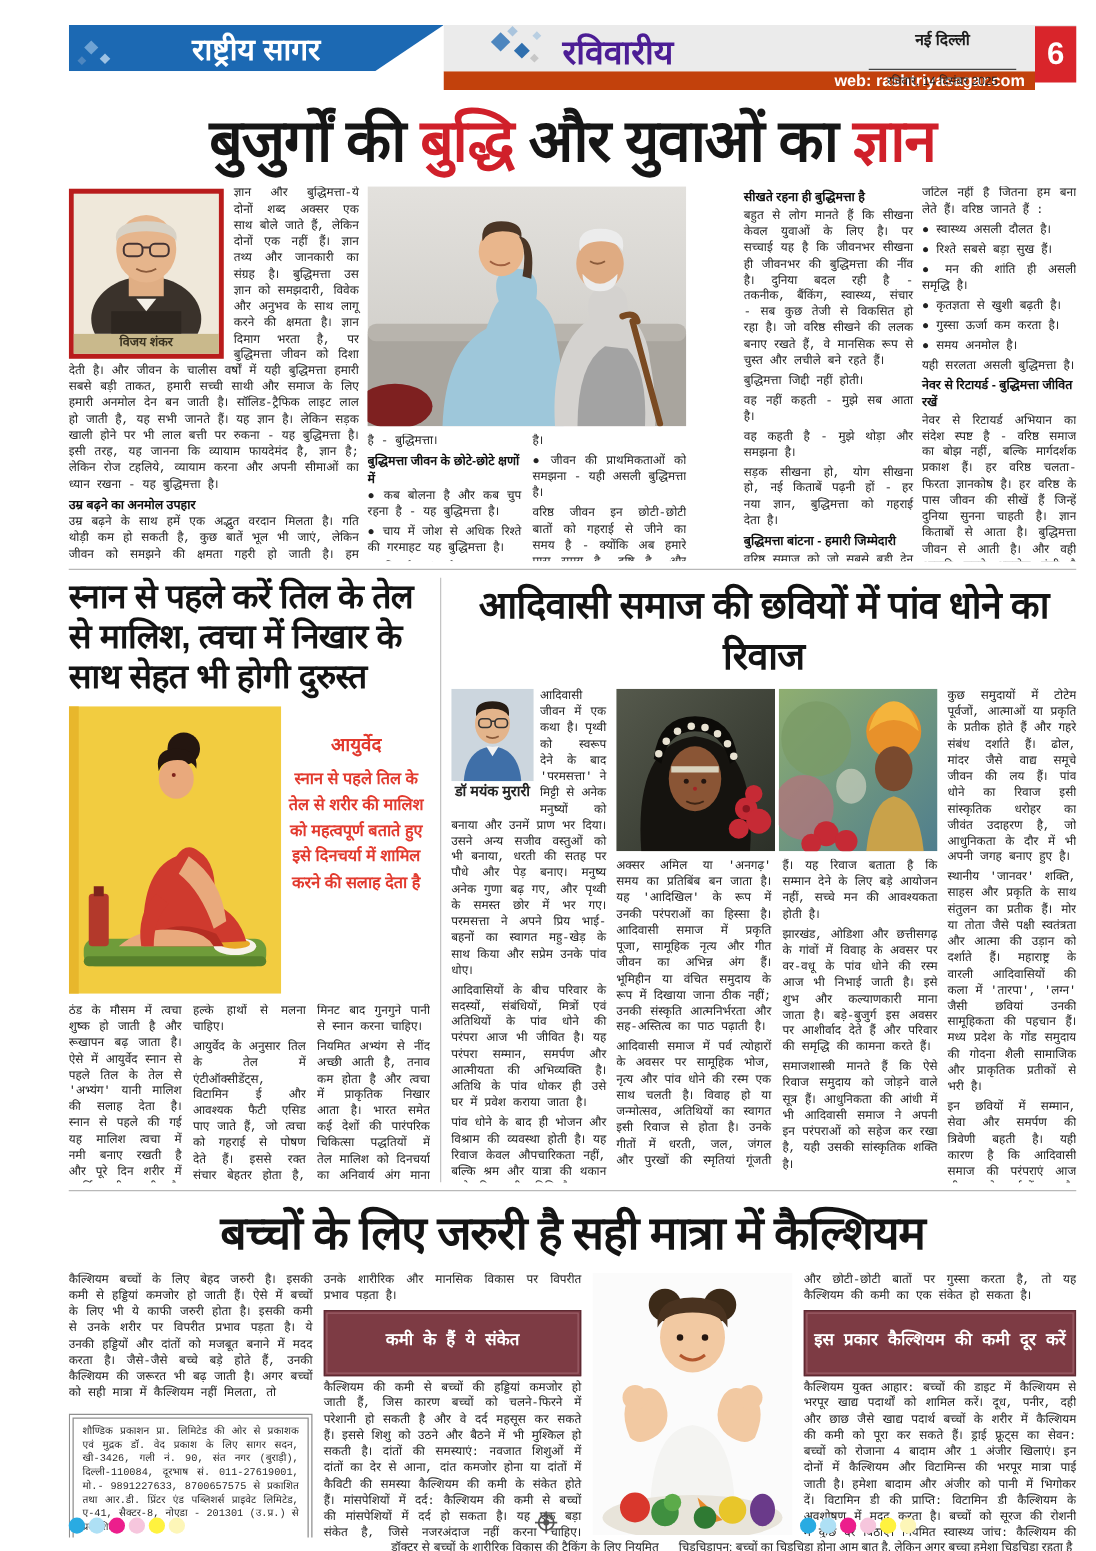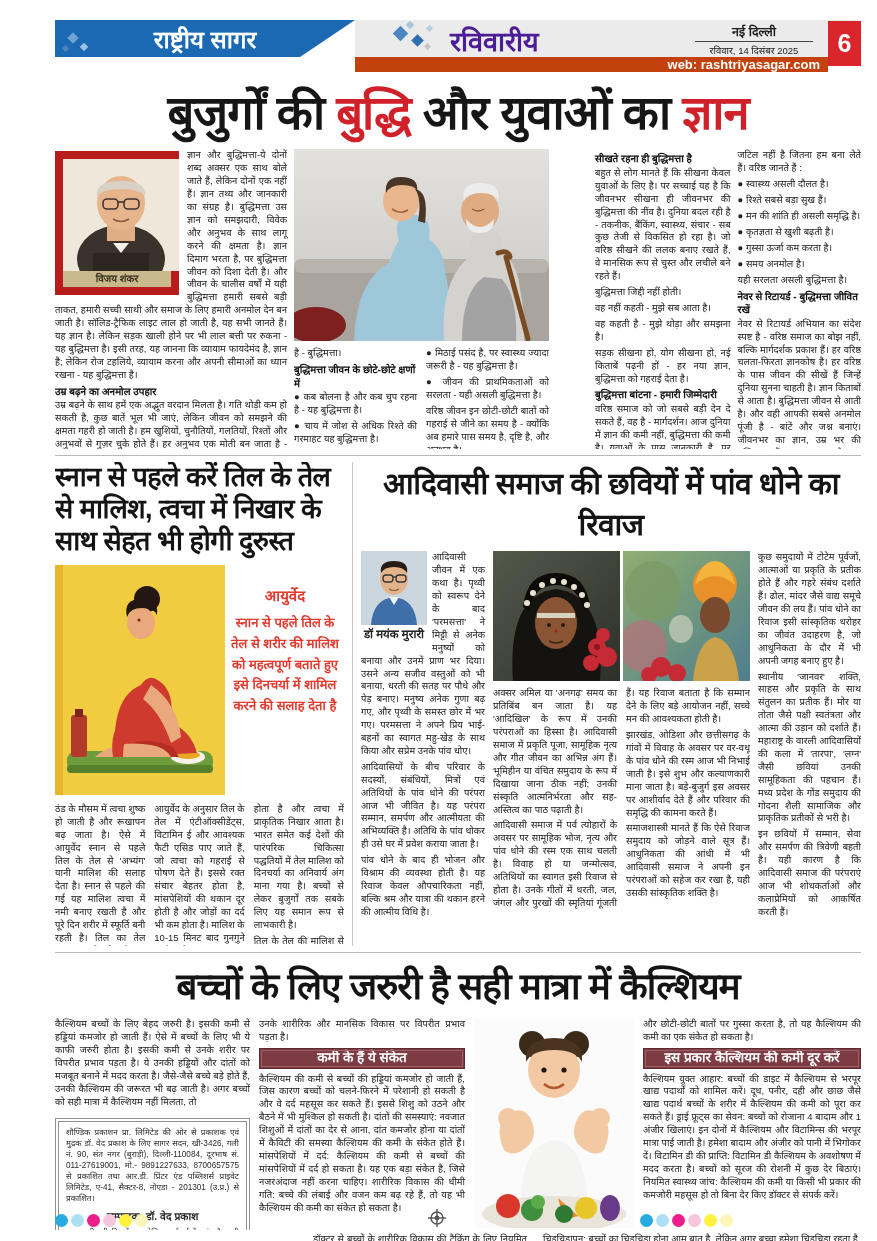--- a/index.html
+++ b/index.html
@@ -9,41 +9,41 @@
 
   
   .mast-wrap { position:relative; }
   .mast { display:flex; height:37px; }
   .mast-brand { width:300px; background:#1c69b3; color:#fff; display:flex; align-items:center; justify-content:center;
     font-size:24px; font-weight:bold; clip-path:polygon(0 0,100% 0,calc(100% - 55px) 100%,0 100%); position:relative; }
   .diamond { position:absolute; transform:rotate(45deg); }
   .mast-mid { flex:1; background:#ebebeb; position:relative; }
   .edition { position:absolute; left:95px; top:2px; font-size:27px; font-weight:bold; color:#4c1d95; }
   .dateblock { position:absolute; right:48px; top:3px; width:118px; text-align:center; }
-  .dateblock .city { font-weight:bold; font-size:12.5px; border-bottom:1.5px solid #444; padding-bottom:1px; }
+  .dateblock .city { font-weight:bold; font-size:12.5px; border-bottom:1.5px solid #444; padding-bottom:15px; }
   .dateblock .date { font-size:9.5px; padding-top:2px; color:#222; }
   .pagebox { position:absolute; right:0; top:1px; width:33px; height:45px; background:#d9252b; color:#fff;
     font-size:25px; font-weight:bold; display:flex; align-items:center; justify-content:center; }
   .webstrip { height:15px; background:#c2410c; margin-left:300px; margin-right:33px; color:#fff; font-size:13px;
     font-weight:bold; text-align:right; line-height:15px; padding-right:8px; }
 
   
   .h1main { text-align:center; font-size:47px; font-weight:bold; letter-spacing:-1px; margin:16px 0 12px; line-height:1.05; color:#161616;}
   .red { color:#d0202a; }
 
   
   .bodytxt { font-size:9.5px; line-height:1.36; text-align:justify; color:#232323; }
-  .bodytxt p { margin-bottom:3px; }
+  .bodytxt p { margin-bottom:3px;font-family:Liberation Mono, monospace; }
   .subhead { font-weight:bold; font-size:10px; margin:3px 0 1px; text-align:left; color:#111; }
   .rule { border:0; border-top:1px solid #b8b8b8; margin:6px 0; }
 
   
   .art1 { display:flex; gap:7px; height:300px; overflow:hidden; }
   .colA { width:250px; }
-  .authorbox { float:left; width:124px; margin:2px 8px 3px 0; border:8px solid #b91c1c; background:#efe9dc; }
+  .authorbox { float:left; width:124px; margin:2px 8px 3px 0; border:4px solid #b91c1c; background:#efe9dc; }
   .authorcap { background:#c9b98c; text-align:center; font-size:10px; font-weight:bold; color:#3a3220; padding:1px 0; }
   .colB { width:255px; display:flex; flex-direction:column; }
   .colB-text { columns:2; column-gap:9px; margin-top:6px; flex:1; overflow:hidden; }
   .colC { width:146px;margin-left:39px; }
   .colD { width:133px; }
 
   
   .art23 { display:flex; height:484px; overflow:hidden; }
   .a2 { width:297px; padding-right:8px; flex:none; }
   .a2 h2 { font-size:27px; line-height:1.18; font-weight:bold; letter-spacing:-0.5px; margin-bottom:7px; color:#141414;}
@@ -63,22 +63,22 @@
   .a3midtext { columns:2; column-gap:9px; margin-top:6px; height:292px; overflow:hidden; }
   .a3c4 { flex:1; }
 
   
   .art4 h2 { text-align:center; font-size:37px; font-weight:bold; letter-spacing:-1px; margin:2px 0 8px; color:#141414;}
   .a4row { display:flex; gap:9px; height:212px; overflow:hidden; }
   .a4c1 { width:195px; display:flex; flex-direction:column; }
   .pubbox { border:4px double #8f8f8f; padding:5px 7px; font-size:8.2px; line-height:1.35; margin-top:6px; text-align:justify; color:#2a2a2a;}
   .pub-editor { text-align:center; font-weight:bold; font-size:10.5px; margin:5px 0 4px; }
   .a4c2 { width:206px; }
-  .redbar { background:#7d3b44; color:#fff; font-weight:bold; text-align:center; font-size:13.5px; padding:0 0;
-    margin:4px 0 4px; border:1px solid #5e2a32; outline:1px solid #9b5f67; outline-offset:-3px; }
+  .redbar { background:#7d3b44; color:#fff; font-weight:bold; text-align:center; font-size:13.5px; padding:16px 0;
+    margin:4px 0 4px; border:1px solid #5e2a32; outline:1px solid #9b5f67; outline-offset:-3px;font-family:Liberation Mono, monospace; }
   .a4c3 { width:160px; flex:none; }
   .a4c4 { flex:1; }
   .a4caps { display:flex; font-size:9.5px; margin-top:3px; }
   .a4caps .sp { width:258px; flex:none; }
   .a4caps span { display:block; }
   .capA { width:230px; flex:none; text-align:justify; padding-right:16px;}
   .capB { flex:1; text-align:justify; }
 
   
   .dots { position:absolute; bottom:14px; display:flex; gap:3px; }
@@ -168,21 +168,21 @@
         <path d="M178 60 q6 4 12 0" stroke="#8a5a3a" stroke-width="1.4" fill="none"></path>
         <line x1="212" y1="108" x2="234" y2="190" stroke="#7a4a22" stroke-width="5" stroke-linecap="round"></line>
         <path d="M204 104 q10 -4 12 4" stroke="#7a4a22" stroke-width="5" fill="none" stroke-linecap="round"></path>
       </svg>
       <div class="colB-text">
         <p>है - बुद्धिमत्ता।</p>
         <div class="subhead">बुद्धिमत्ता जीवन के छोटे-छोटे क्षणों में</div>
         <p>● कब बोलना है और कब चुप रहना है - यह बुद्धिमत्ता है।</p>
         <p>● चाय में जोश से अधिक रिश्ते की गरमाहट यह बुद्धिमत्ता है।</p>
         <p>● मिठाई पसंद है, पर स्वास्थ्य ज्यादा जरूरी है - यह बुद्धिमत्ता है।</p>
-        <p>● जीवन की प्राथमिकताओं को सरलता - यही असली बुद्धिमत्ता है।</p>
+        <p>● जीवन की प्राथमिकताओं को समझना - यही असली बुद्धिमत्ता है।</p>
         <p>वरिष्ठ जीवन इन छोटी-छोटी बातों को गहराई से जीने का समय है - क्योंकि अब हमारे पास समय है, दृष्टि है, और अनुभव है।</p>
       </div>
     </div>
 
     <div class="colC">
       <div class="subhead">सीखते रहना ही बुद्धिमत्ता है</div>
       <p>बहुत से लोग मानते हैं कि सीखना केवल युवाओं के लिए है। पर सच्चाई यह है कि जीवनभर सीखना ही जीवनभर की बुद्धिमत्ता की नींव है। दुनिया बदल रही है - तकनीक, बैंकिंग, स्वास्थ्य, संचार - सब कुछ तेजी से विकसित हो रहा है। जो वरिष्ठ सीखने की ललक बनाए रखते हैं, वे मानसिक रूप से चुस्त और लचीले बने रहते हैं।</p>
       <p>बुद्धिमत्ता जिद्दी नहीं होती।</p>
       <p>वह नहीं कहती - मुझे सब आता है।</p>
       <p>वह कहती है - मुझे थोड़ा और समझना है।</p>

